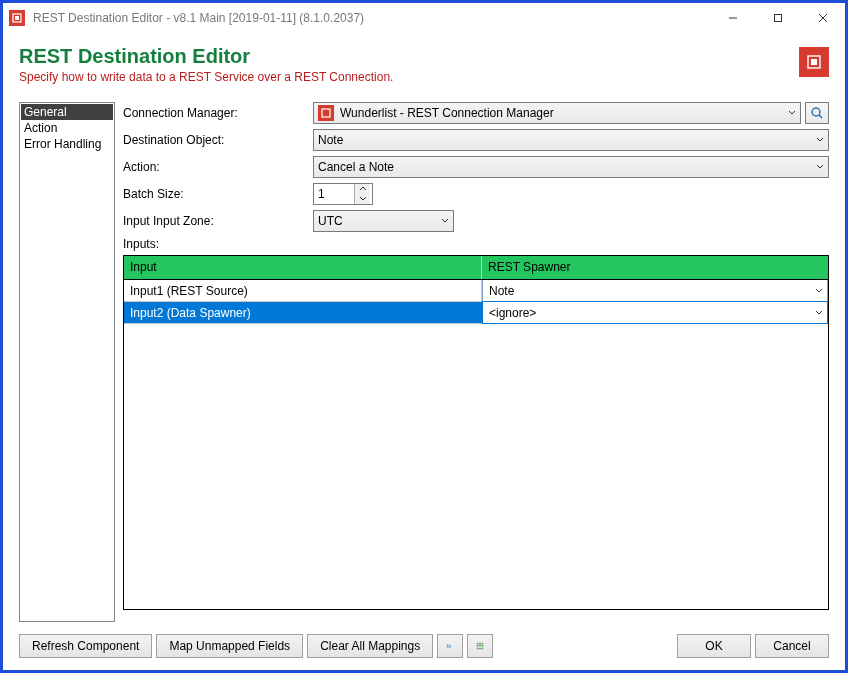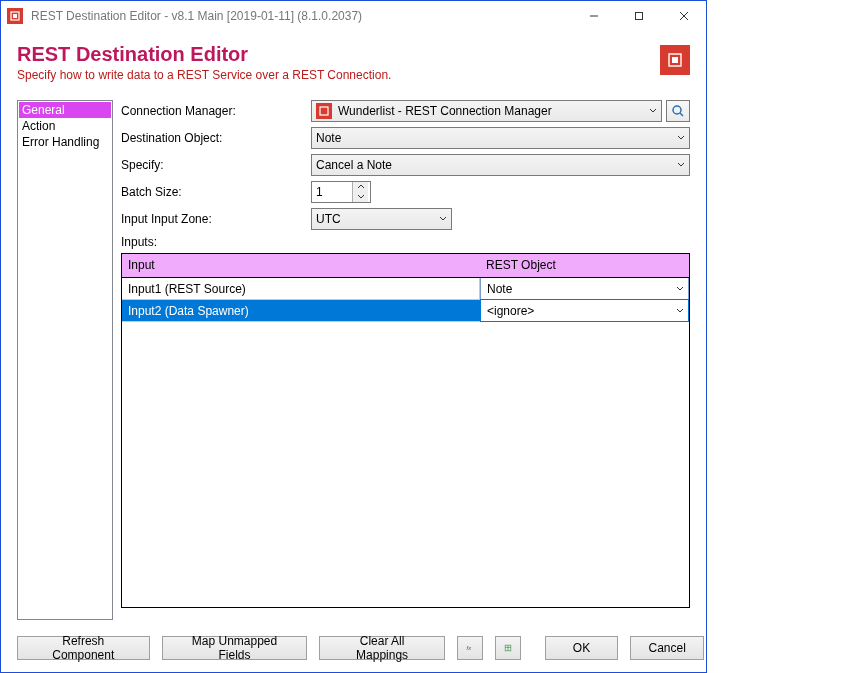--- a/index.html
+++ b/index.html
@@ -1,62 +1,62 @@
 <!DOCTYPE html>
 <html><head>
 <meta charset="utf-8">
 <style>
   * { box-sizing: border-box; }
   html, body { margin:0; padding:0; font-family: "Segoe UI", Tahoma, Arial, sans-serif; font-size: 12px; color:#000; background:#fff; }
-  .window { width:707px; height:673px; border:1px solid #1d4ed8; position:relative; background:#fff; }
+  .window { width:848px; height:673px; border:3px solid #1d4ed8; position:relative; background:#fff; }
   .titlebar { height:30px; display:flex; align-items:center; padding:0 0 0 6px; color:#777; background:#fff; }
   .titlebar .app-icon { width:16px; height:16px; background:#d73a2e; display:flex; align-items:center; justify-content:center; margin-right:8px; }
   .titlebar .app-icon svg { width:10px; height:10px; }
   .title-text { flex:0 0 auto; }
   .title-spacer { flex:1; }
   .win-btn { width:45px; height:30px; display:flex; align-items:center; justify-content:center; color:#555; }
   .content { padding:12px 16px 10px 16px; }
   .header-row { display:flex; align-items:flex-start; }
   .header-text { flex:1; }
-  h1 { margin:0 0 2px 0; font-size:20px; font-weight:bold; color:#be185d; }
+  h1 { margin:0 0 2px 0; font-size:20px; font-weight:bold; color:#15803d; }
   .subtitle { font-size:12px; color:#b91c1c; }
   .header-icon { width:30px; height:30px; background:#d73a2e; display:flex; align-items:center; justify-content:center; margin-top:2px; }
   .header-icon svg { width:16px; height:16px; }
   .body { display:flex; margin-top:18px; gap:8px; }
   .nav-panel { width:96px; height:520px; border:1px solid #828790; background:#fff; padding:1px 1px; }
   .nav-item { padding:1px 3px; cursor:default; }
-  .nav-item.selected { background:#d946ef; color:#fff; }
+  .nav-item.selected { background:#404040; color:#fff; }
   .main-panel { flex:1; }
   .form-row { display:flex; align-items:center; margin-bottom:5px; min-height:22px; }
   .form-label { width:190px; color:#000000; }
   .combo { flex:1; height:22px; border:1px solid #7a7a7a; background:linear-gradient(#f4f4f4,#e9e9e9); display:flex; align-items:center; padding:0 4px; position:relative; }
   .combo .chev { margin-left:auto; }
   .combo.with-icon .combo-icon { width:16px; height:16px; background:#d73a2e; display:flex; align-items:center; justify-content:center; margin-right:6px; }
   .combo.with-icon .combo-icon svg{ width:10px; height:10px;}
   .icon-btn { width:24px; height:22px; border:1px solid #7a7a7a; margin-left:4px; background:linear-gradient(#f8f8f8,#eaeaea); display:flex; align-items:center; justify-content:center; }
   .spinner { width:60px; height:22px; border:1px solid #7a7a7a; background:#fff; display:flex; align-items:center; position:relative; }
   .spinner input { border:none; width:40px; padding:0 4px; font:inherit; outline:none; background:transparent;}
   .spinner .sp-btns { width:16px; height:100%; border-left:1px solid #adadad; display:flex; flex-direction:column; }
   .spinner .sp-btns div { flex:1; display:flex; align-items:center; justify-content:center; background:#efefef;}
   .small-combo { width:141px; flex:none; }
   .inputs-label { margin-top:4px; margin-bottom:4px; }
   .grid { border:1px solid #000; height:355px; background:#fff; display:flex; flex-direction:column; }
   .grid-header { display:flex; height:24px; background:#fff; border-bottom:1px solid #000; }
-  .grid-header .hcell { padding:4px 6px; border-right:1px solid #c9c9c9; background:#f0abfc; }
+  .grid-header .hcell { padding:4px 6px; border-right:1px solid #c9c9c9; background:#22c55e; }
   .grid-header .hcell:first-child { width:358px; }
   .grid-header .hcell:last-child { flex:1; border-right:none; }
   .grid-row { display:flex; height:22px; border-bottom:1px solid #c9c9c9; }
   .grid-row .gcell { padding:2px 6px; display:flex; align-items:center; }
   .grid-row .gcell:first-child { width:358px; border-right:1px solid #c9c9c9;}
   .grid-row .gcell.combo-cell { flex:1; border:1px solid #7a9fcf; margin:-1px 0 0 0; height:23px; background:#fff; justify-content:space-between; padding:2px 4px 2px 6px;}
   .grid-row.selected { background:#0078d7; color:#fff; }
   .grid-row.selected .gcell:first-child { border-right-color:#0078d7; }
   .grid-row.selected .gcell.combo-cell { background:#fff; color:#000; border:1px solid #0078d7;}
   .grid-body { flex:1; overflow:hidden; }
-  .footer { position:absolute; left:16px; right:2px; bottom:12px; display:flex; align-items:flex-end; gap:12px; }
+  .footer { position:absolute; left:16px; right:16px; bottom:12px; display:flex; align-items:flex-end; gap:4px; }
   .btn { height:24px; padding:0 12px; border:1px solid #9f9f9f; background:linear-gradient(#f3f3f3,#e4e4e4); display:inline-flex; align-items:center; justify-content:center; cursor:default; font:inherit;}
   .btn.small { width:26px; padding:8px; }
   .footer-spacer { flex:1; }
   .btn.fixed { width:74px; }
   svg { display:block; }
   .chev svg, .sp-btns svg { width:8px; height:8px; }
 </style>
 </head>
 <body>
 
@@ -142,21 +142,21 @@
             <span>Note</span>
             <span class="chev">
                 <svg viewBox="0 0 8 8">
                   <polyline points="1,2 4,5 7,2" fill="none" stroke="#333" stroke-width="1"></polyline>
                 </svg>
               </span>
           </div>
         </div>
 
         <div class="form-row">
-          <div class="form-label">Specify:</div>
+          <div class="form-label">Action:</div>
           <div class="combo">
             <span>Cancel a Note</span>
             <span class="chev">
                 <svg viewBox="0 0 8 8">
                   <polyline points="1,2 4,5 7,2" fill="none" stroke="#333" stroke-width="1"></polyline>
                 </svg>
               </span>
           </div>
         </div>
 
@@ -189,21 +189,21 @@
                 </svg>
               </span>
           </div>
         </div>
 
         <div class="inputs-label">Inputs:</div>
 
         <div class="grid">
           <div class="grid-header">
             <div class="hcell">Input</div>
-            <div class="hcell">REST Object</div>
+            <div class="hcell">REST Spawner</div>
           </div>
           <div class="grid-body">
             <div class="grid-row">
               <div class="gcell">Input1 (REST Source)</div>
               <div class="gcell combo-cell">
                 <span>Note</span>
                 <span class="chev">
                     <svg viewBox="0 0 8 8">
                       <polyline points="1,2 4,5 7,2" fill="none" stroke="#333" stroke-width="1"></polyline>
                     </svg>

